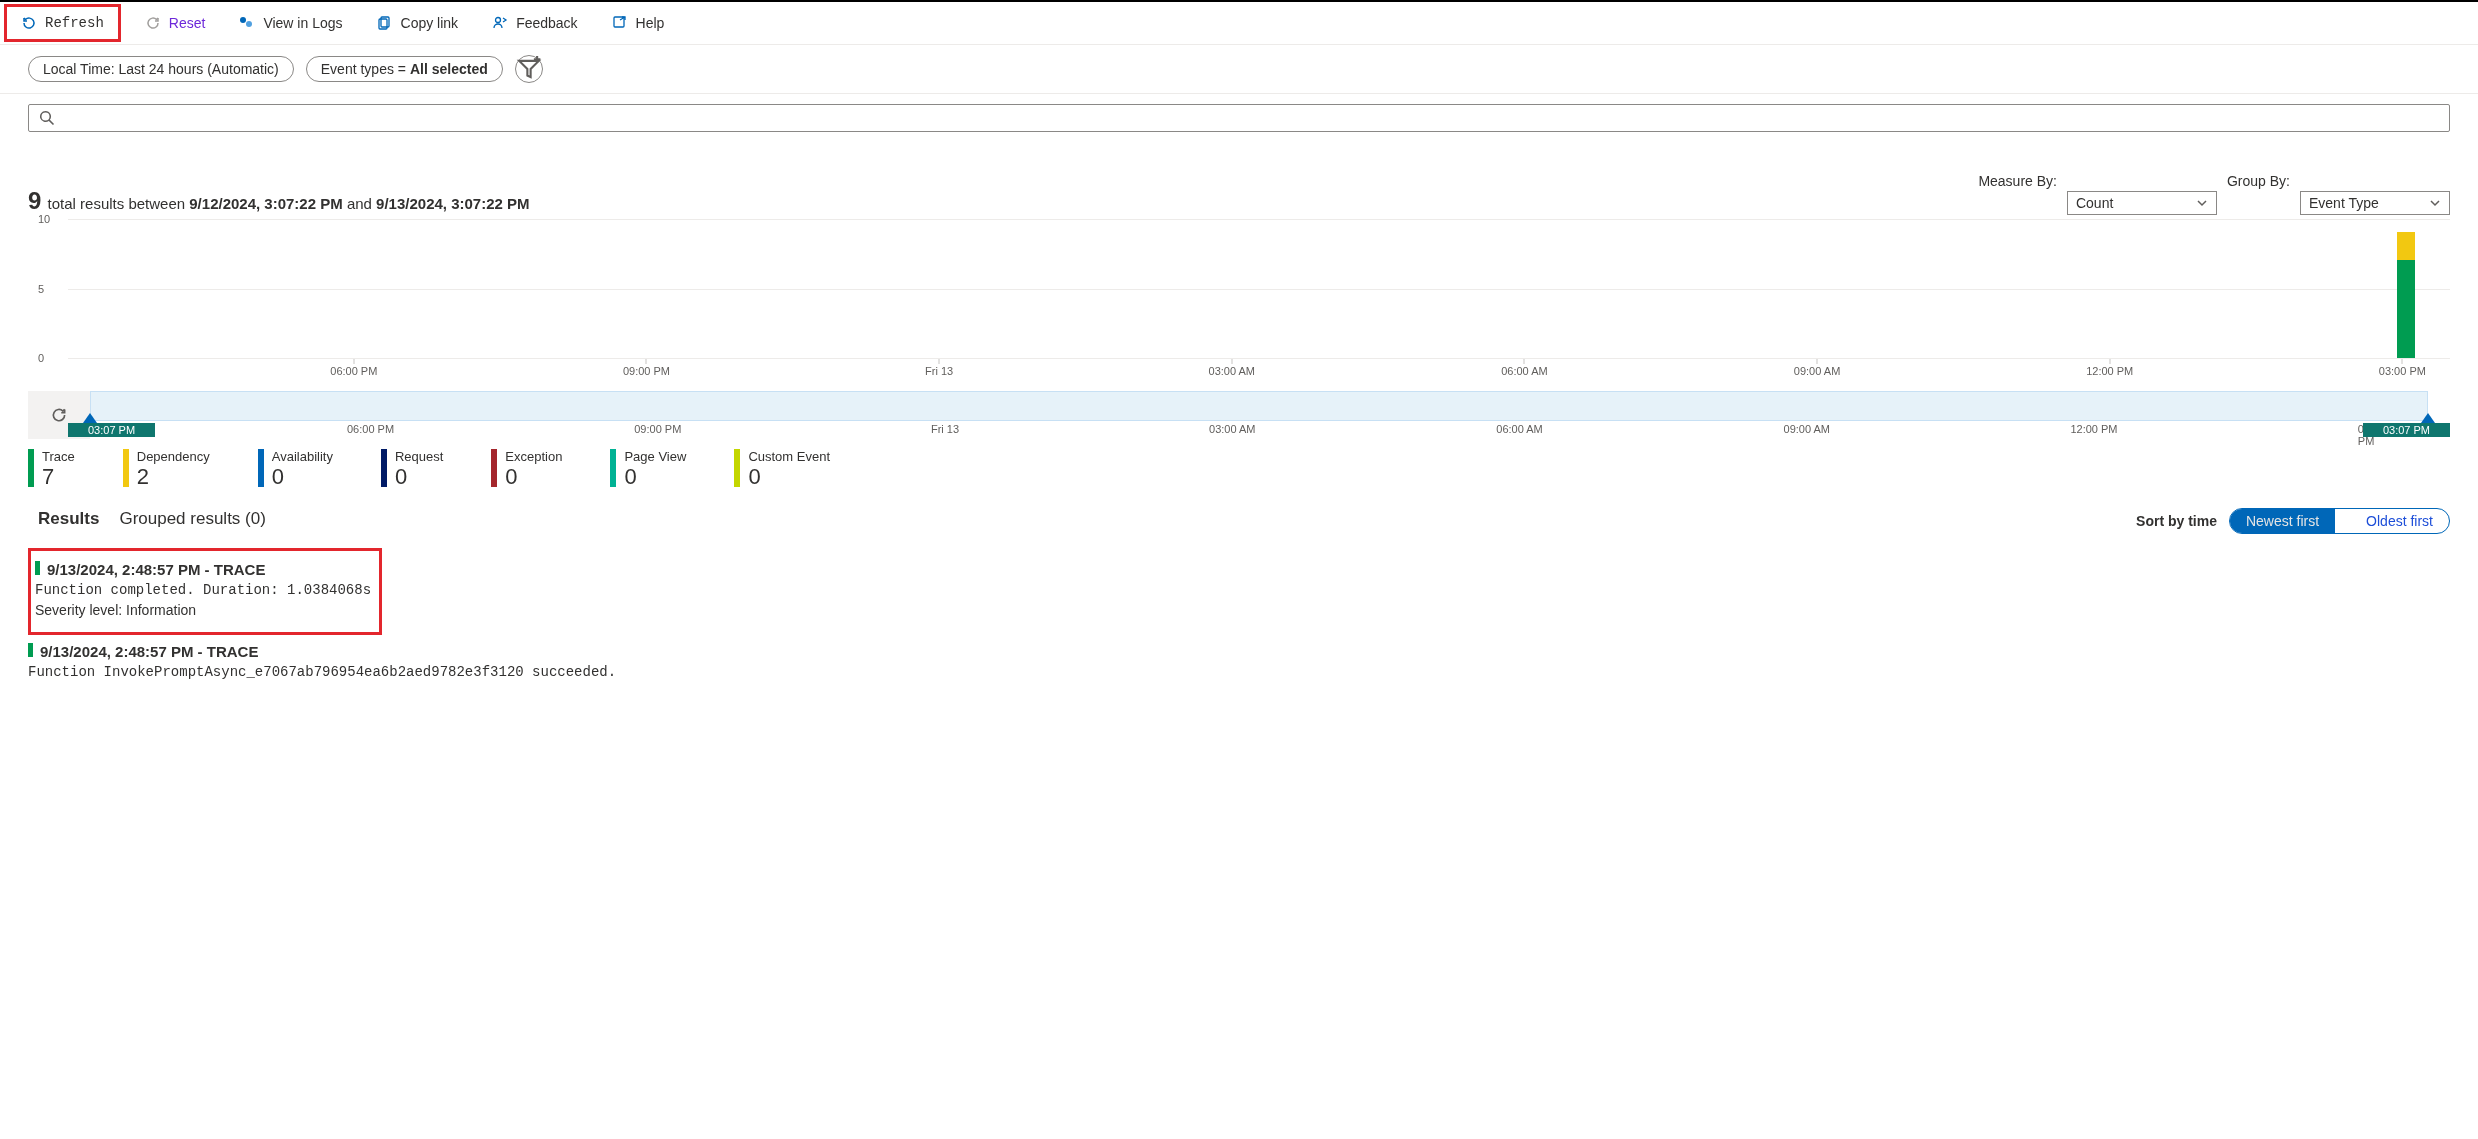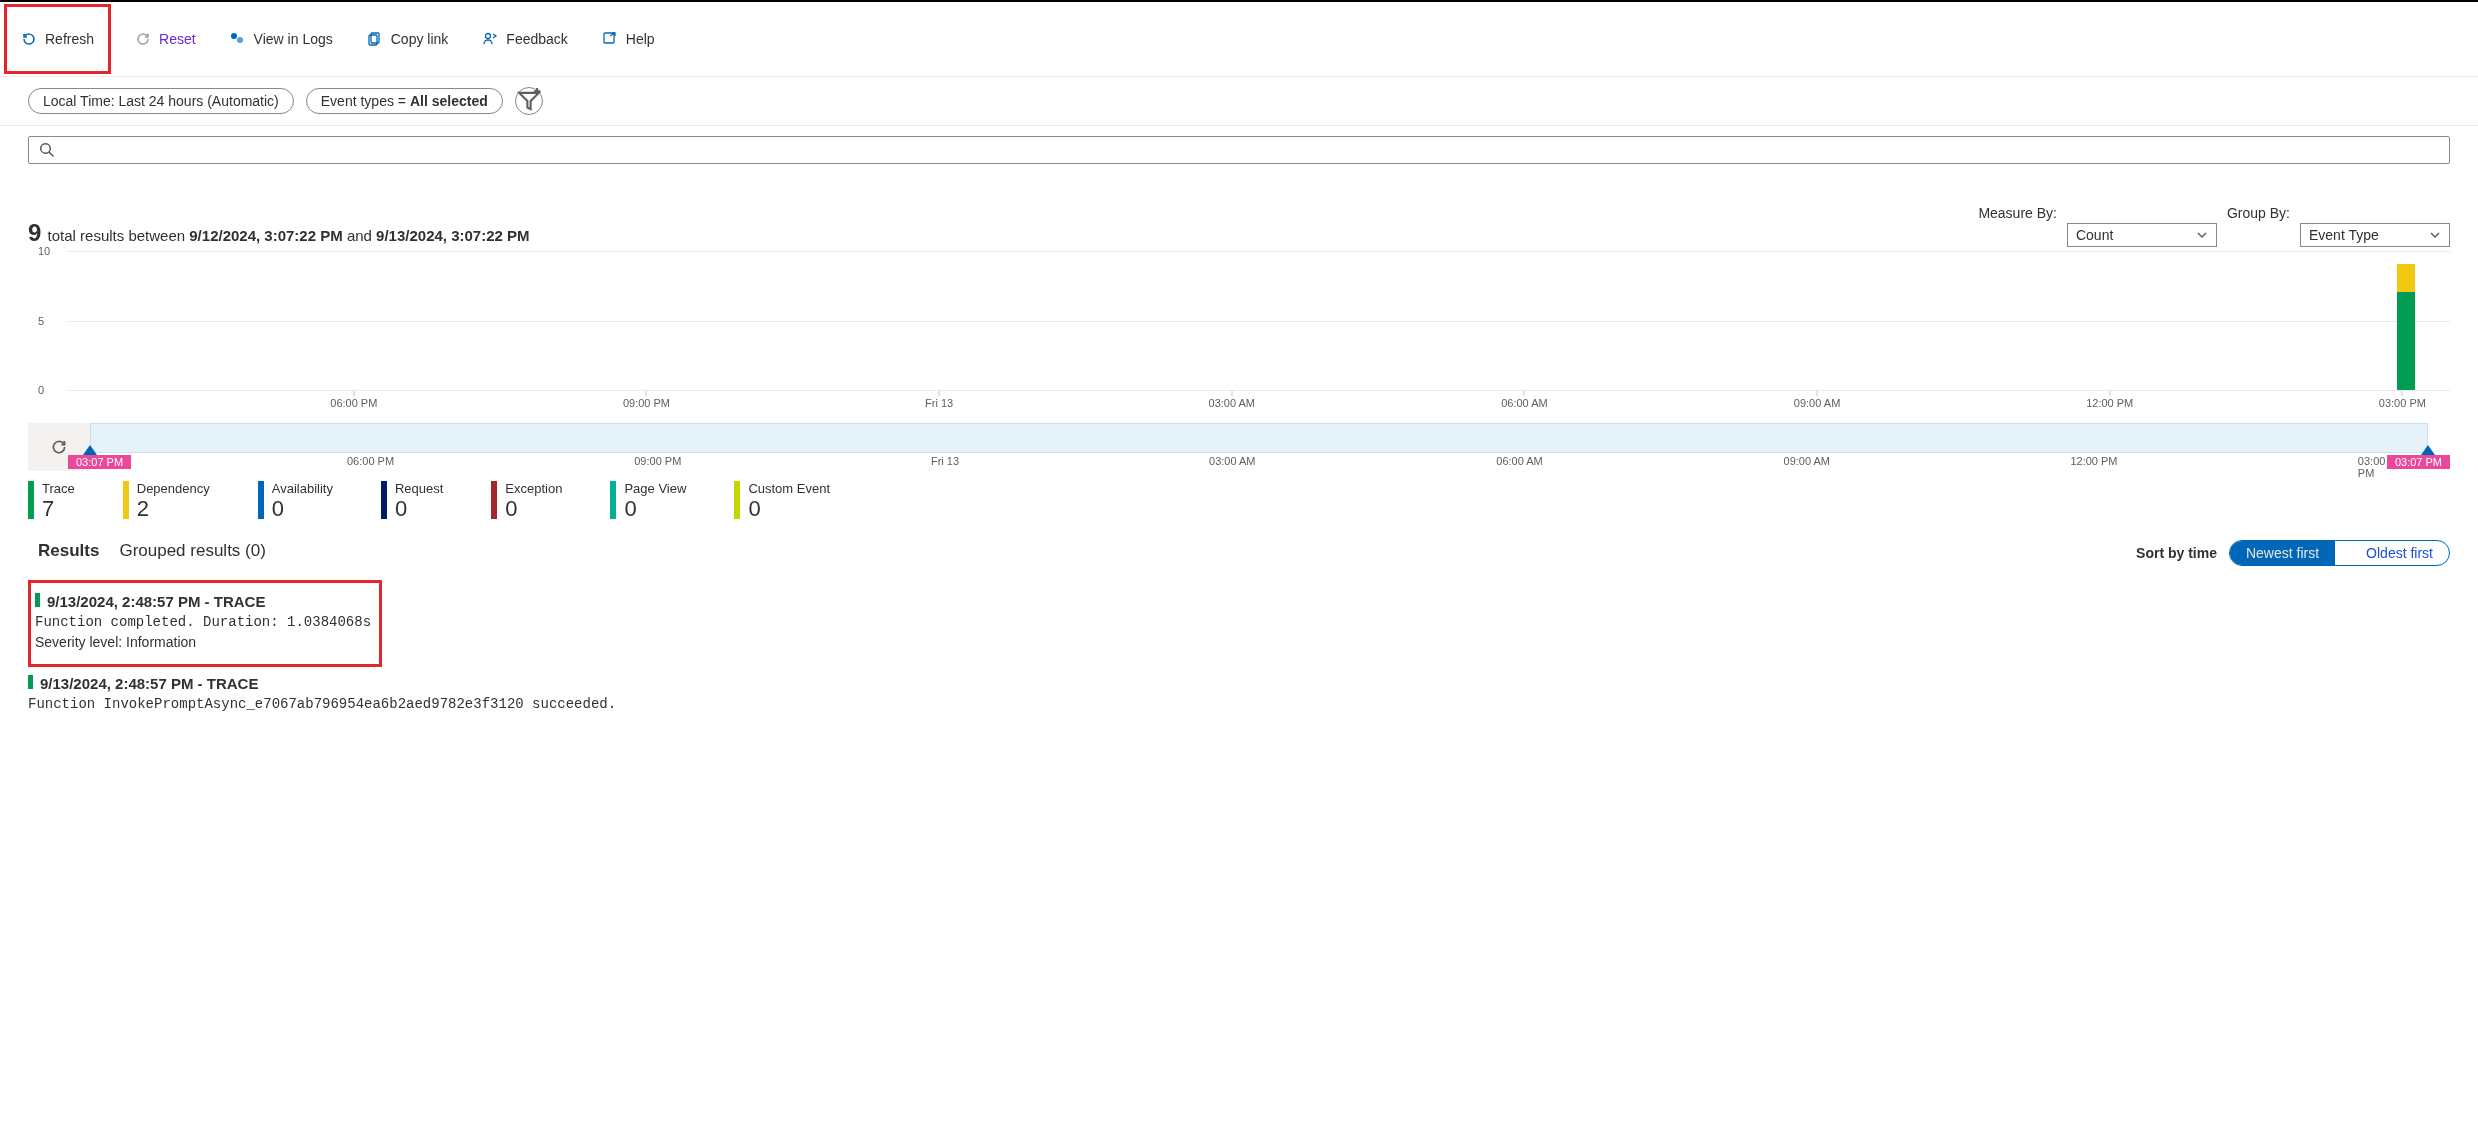--- a/index.html
+++ b/index.html
@@ -23,22 +23,23 @@
     gap: 8px;
     cursor: pointer;
     font-size: 14px;
     color: #323130;
     padding: 4px 6px;
   }
   .tb-btn.disabled { color: #6d28d9; cursor: default; }
   .tb-btn svg { width: 16px; height: 16px; }
   .refresh-highlight {
     border: 3px solid #e3262d;
-    padding: 20px 8px;
+    padding: 4px 8px;
     margin: -4px -4px -4px -6px;
+    font-family: Liberation Mono, monospace;
   }
   .filter-row {
     display: flex;
     align-items: center;
     gap: 12px;
     padding: 10px 28px;
     border-bottom: 1px solid #edebe9;
   }
   .pill {
     border: 1px solid #8a8886;
@@ -114,21 +115,21 @@
   .x-tick { position:absolute; font-size:11px; color:#605e5c; top:6px; transform:translateX(-50%);}
   .x-tick-mark { position:absolute; top:0; width:0; height:5px; border-left:1px solid #c8c6c4; transform:translateX(-0.5px);}
   .brush-row { position: relative; margin-left: 0px; height:48px;}
   .brush-left { position:absolute; left:0; top:0; bottom:0; width:62px; background:#f3f2f1; display:flex; align-items:center; justify-content:center;}
   .brush-left svg{width:18px;height:18px;stroke:#605e5c;}
   .brush-track { position:absolute; left:62px; right:22px; top:0; height:30px; background:#e6f2f9; border:1px solid #c7e0f4;}
   .brush-axis { position:absolute; left:62px; right:22px; top:30px; height:18px;}
   .brush-tick { position:absolute; font-size:11px; color:#605e5c; top:2px; transform:translateX(-50%);}
   .handle-left{ position:absolute; left:55px; top:22px; width:0;height:0; border-left:7px solid transparent; border-right:7px solid transparent; border-bottom:10px solid #0067b8;}
   .handle-right{ position:absolute; right:15px; top:22px; width:0;height:0; border-left:7px solid transparent; border-right:7px solid transparent; border-bottom:10px solid #0067b8;}
-  .time-badge { position:absolute; background:#ec4899; color:#fff; font-size:11px; padding:1px 8px; top:32px;}
+  .time-badge { position:absolute; background:#0f766e; color:#fff; font-size:11px; padding:1px 20px; top:32px;}
   .legend-row { display:flex; gap:48px; margin:10px 0 18px 0; flex-wrap:wrap;}
   .legend-item { display:flex; gap:8px; align-items:flex-start;}
   .legend-swatch { width:6px; height:38px;}
   .legend-text .lbl{ font-size:13px;}
   .legend-text .cnt{ font-size:22px;}
   .tabs-row { display:flex; justify-content:space-between; align-items:center; margin: 14px 0 14px 10px;}
   .tabs { display:flex; gap:20px; font-size:17px;}
   .tab { cursor:pointer; padding-bottom:4px;}
   .tab.active{ font-weight:600; }
   .sort-wrap { display:flex; align-items:center; gap:12px;}

